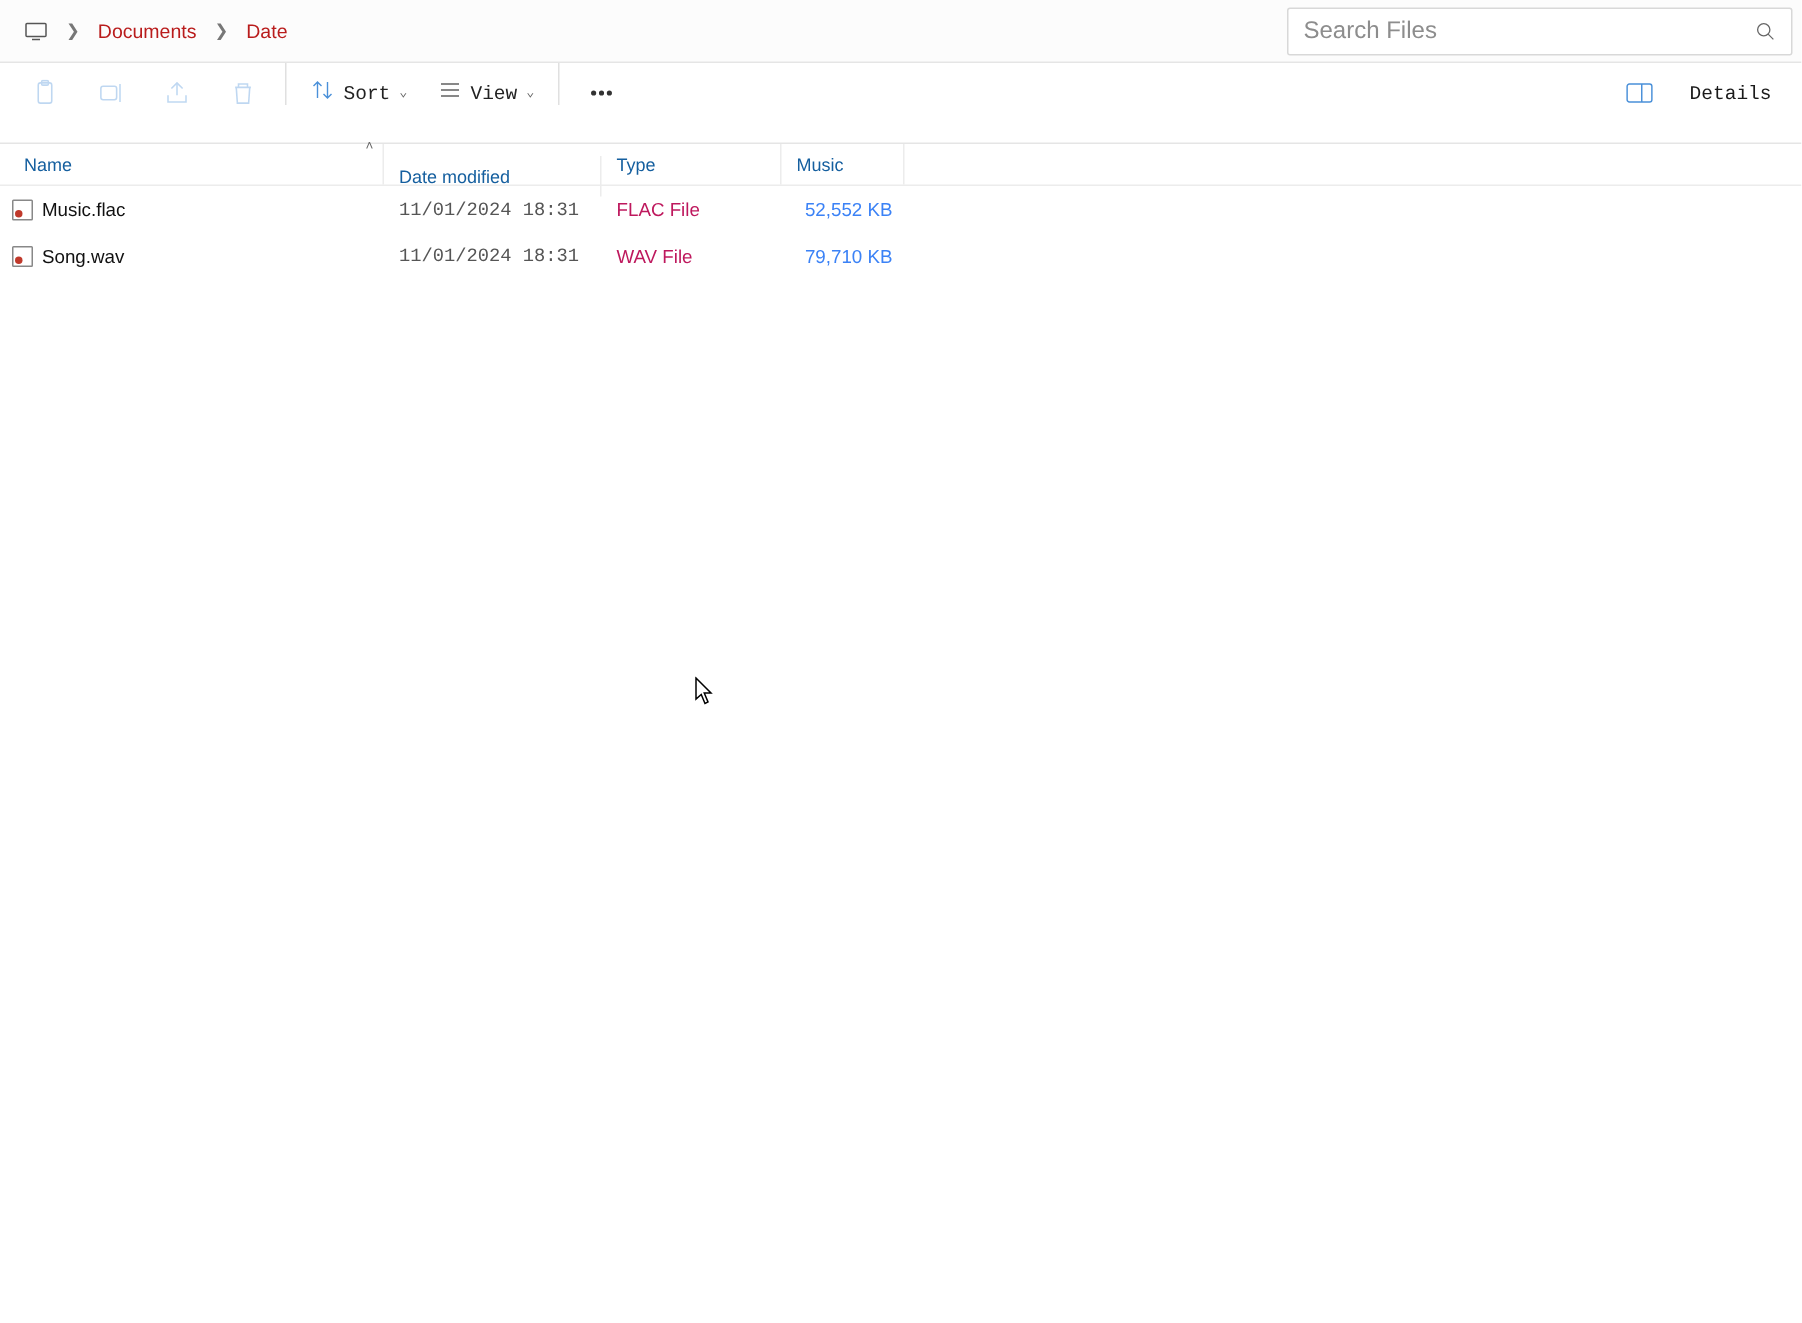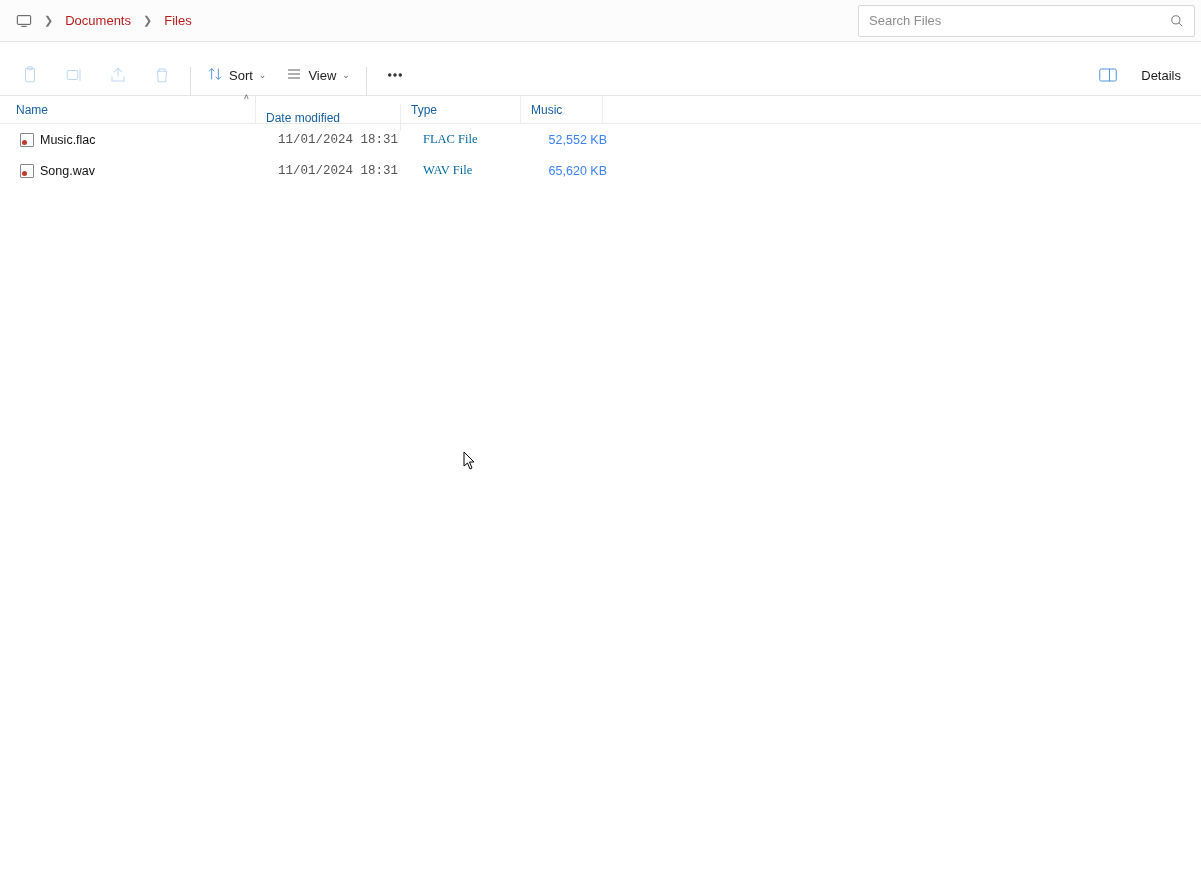--- a/index.html
+++ b/index.html
@@ -47,34 +47,35 @@
     background: #ffffff;
     display: flex;
     align-items: center;
     padding: 0 10px;
     border-radius: 2px;
   }
   .search-wrap input {
     flex: 1;
     border: none;
     outline: none;
-    font-size: 13px;
+    font-size: 16px;
     color: #a21caf;
     background: transparent;
   }
   .search-wrap input::placeholder { color: #8d8d8d; }
   .search-wrap .sicon { width: 14px; height: 14px; stroke: #666; fill: none; stroke-width: 1.5; }
 
   
   .toolbar {
     display: flex;
-    align-items: flex-end;
+    align-items: flex-start;
     height: 54px;
     border-bottom: 1px solid #e5e5e5;
     padding: 0 8px;
+    font-family: Liberation Mono, monospace;
   }
   .tb-btn {
     display: flex;
     align-items: center;
     justify-content: center;
     width: 44px;
     height: 40px;
     border-radius: 4px;
     cursor: pointer;
     color: #4a90d9;
@@ -145,26 +146,25 @@
   }
 
   
   .files { }
   .row {
     display: flex;
     align-items: center;
     height: 31px;
     font-size: 12.5px;
     cursor: default;
-    margin-left: 12px;
   }
   .cell { padding-left: 10px; }
   .c-name { width: 256px; display: flex; align-items: center; gap: 6px; padding-left: 8px; color: #111; }
   .c-date { width: 145px; color: #555; font-family: Liberation Mono, monospace; }
-  .c-type { width: 120px; color: #0369a1; font-family: Liberation Serif, serif; }
+  .c-type { width: 120px; color: #be185d; }
   .c-size { width: 82px; text-align: right; padding-right: 8px; color: #3b82f6; }
 
   .file-icon {
     width: 14px; height: 14px; position: relative;
     background: #fff; border: 1px solid #888; border-radius: 1px;
     display: flex; align-items: center; justify-content: center;
   }
   .file-icon::after {
     content: "";
     width: 5px; height: 5px; border-radius: 50%;
@@ -192,21 +192,21 @@
           <rect x="2" y="2" width="20" height="13" rx="1"></rect>
           <line x1="8" y1="18" x2="16" y2="18"></line>
         </svg>
     </div>
     <div class="crumb-sep">❯</div>
     <div class="crumb">
         <span>Documents</span>
       </div>
     <div class="crumb-sep">❯</div>
     <div class="crumb">
-        <span>Files</span>
+        <span>Date</span>
       </div>
   </div>
   <div class="search-wrap">
     <input type="text" placeholder="Search Files" style="">
     <svg class="sicon" viewBox="0 0 24 24">
         <circle cx="10" cy="10" r="7"></circle>
         <line x1="15" y1="15" x2="21" y2="21"></line>
       </svg>
   </div>
 </div>
@@ -311,21 +311,21 @@
     <div class="cell c-type">FLAC File</div>
     <div class="cell c-size">52,552 KB</div>
   </div>
   <div class="row">
     <div class="cell c-name">
       <span class="file-icon"></span>
       <span>Song.wav</span>
     </div>
     <div class="cell c-date">11/01/2024 18:31</div>
     <div class="cell c-type">WAV File</div>
-    <div class="cell c-size">65,620 KB</div>
+    <div class="cell c-size">79,710 KB</div>
   </div>
 </div>
 
 <div class="fake-cursor">
   <svg viewBox="0 0 14 20">
       <path d="M1 1 L1 15 L4.5 12 L7 18 L9 17 L6.5 11 L11 11 Z" fill="#fff" stroke="#000" stroke-width="1"></path>
     </svg>
 </div>
 
 </body></html>

